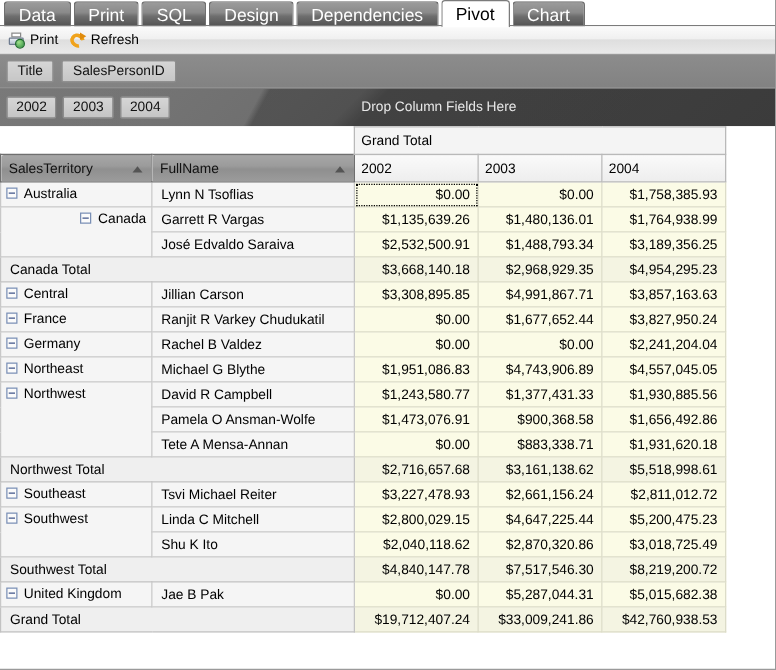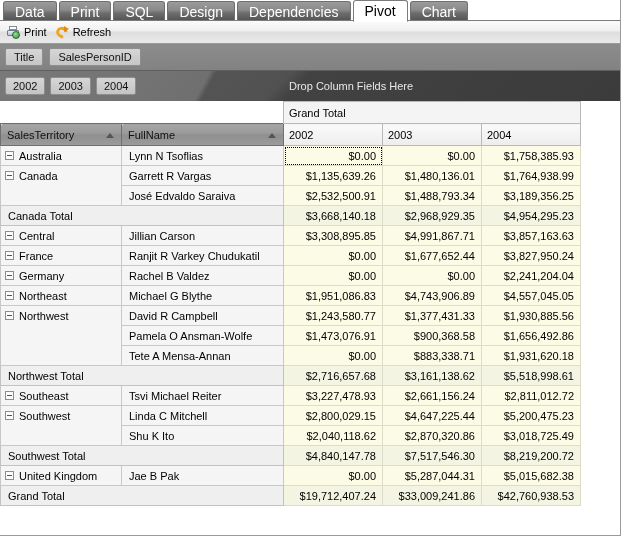--- a/index.html
+++ b/index.html
@@ -175,21 +175,21 @@
             <td class="yr-cell">2004</td>
           </tr>
           <tr>
             <td class="rowhdr terr" rowspan="1" style="vertical-align: top; padding-top: 3px; margin-left: 35px;"><span class="expander"></span><span class="rhtext">Australia</span></td>
             <td class="rowhdr name">Lynn N Tsoflias</td>
             <td class="val sel">$0.00</td>
             <td class="val">$0.00</td>
             <td class="val">$1,758,385.93</td>
           </tr>
           <tr>
-            <td class="rowhdr terr" rowspan="2" style="vertical-align: top; padding-top: 3px;"><span class="expander"></span><span class="rhtext">Canada</span></td>
+            <td class="rowhdr terr" rowspan="2" style="vertical-align: top; padding-top: 3px; text-align: right;"><span class="expander"></span><span class="rhtext">Canada</span></td>
             <td class="rowhdr name">Garrett R Vargas</td>
             <td class="val">$1,135,639.26</td>
             <td class="val">$1,480,136.01</td>
             <td class="val">$1,764,938.99</td>
           </tr>
           <tr>
             <td class="rowhdr name">José Edvaldo Saraiva</td>
             <td class="val">$2,532,500.91</td>
             <td class="val">$1,488,793.34</td>
             <td class="val">$3,189,356.25</td>

